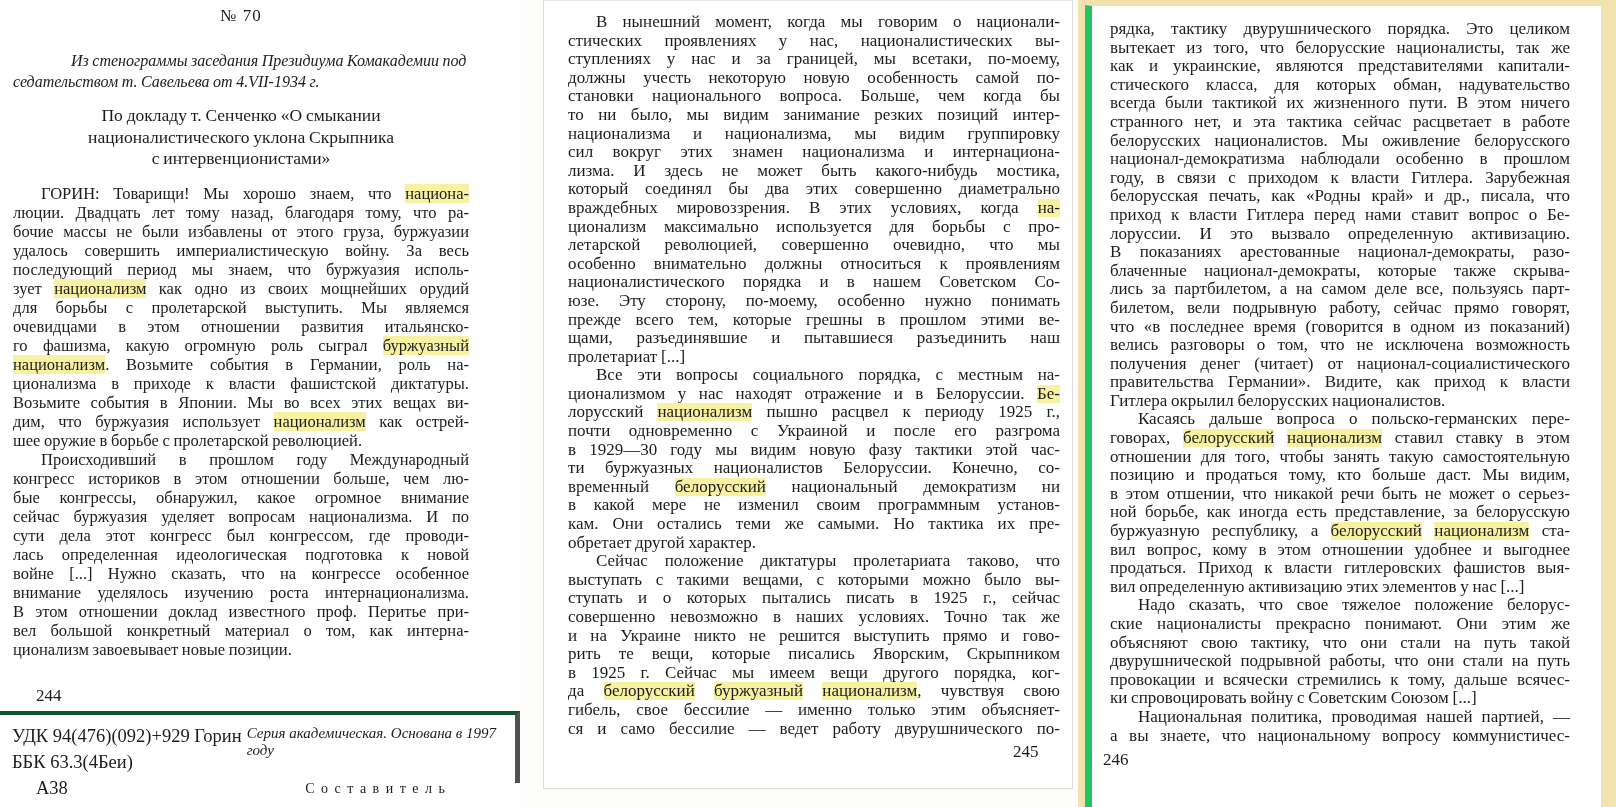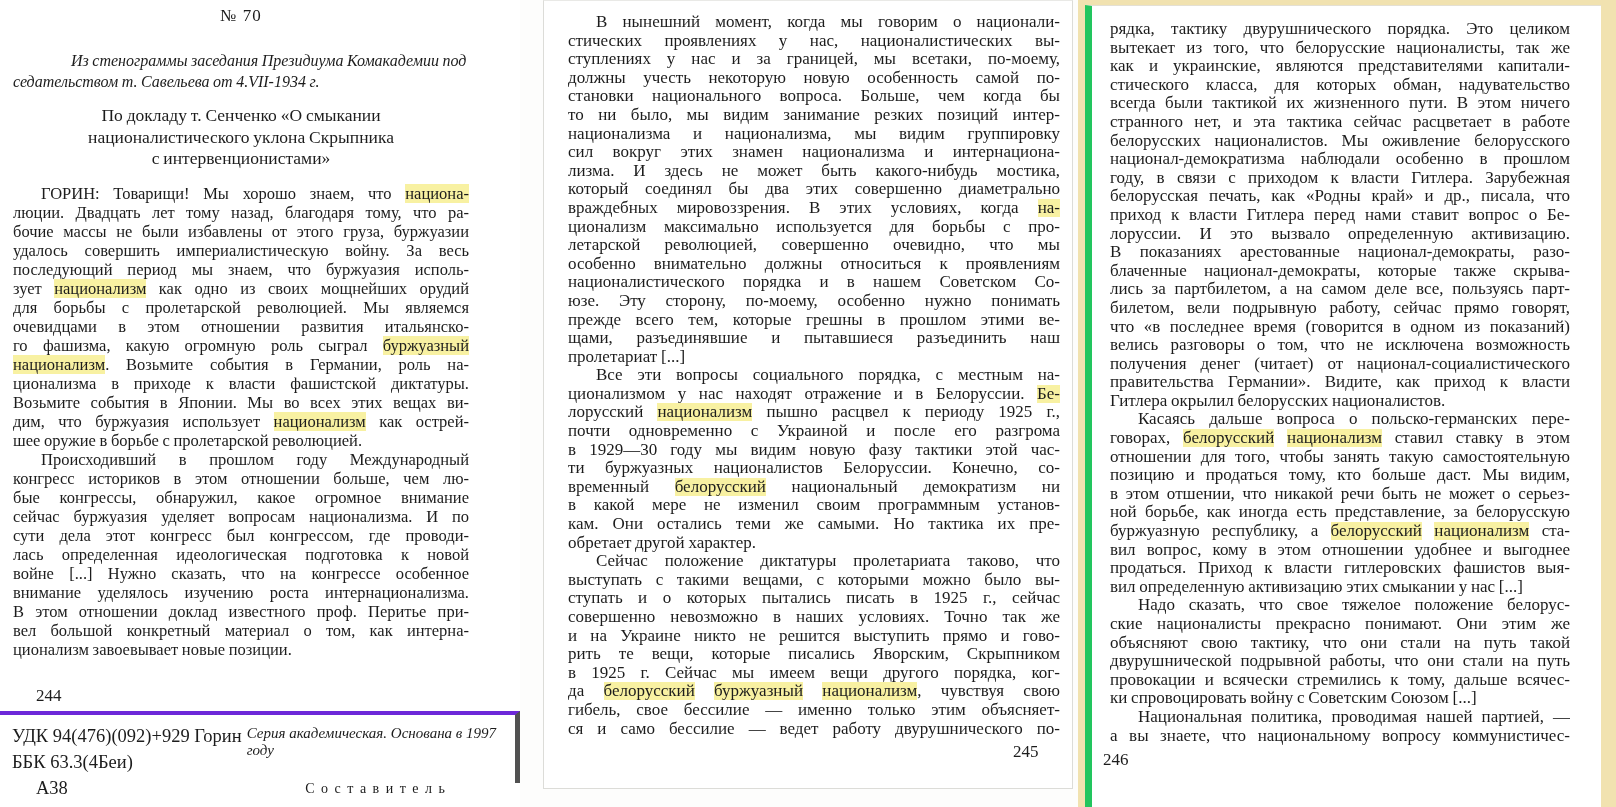--- a/index.html
+++ b/index.html
@@ -51,21 +51,21 @@
 
   .page-num { position: absolute; font-size: 17px; }
   #pnum-244 { left: 36px; top: 686px; font-family: Liberation Serif, serif; }
   #pnum-245 { left: 1013px; top: 742px; }
   #pnum-246 { left: 1103px; top: 750px; }
 
   
   #imprint-box {
     position: absolute; left: 0; top: 711px; width: 520px; height: 72px;
     background: #ffffff;
-    border-top: 4px solid #6d28d9; border-right: 5px solid #515151;
+    border-top: 4px solid #14532d; border-right: 5px solid #515151;
     padding: 8px 10px 0 12px;
     display: flex; justify-content: space-between;
   }
   .imprint-left { width: 238px; font-size: 18.5px; line-height: 26px; }
   .imprint-left .shifted { padding-left: 24px; }
   .imprint-right { width: 262px; text-align: center; }
   .series-note { font-style: italic; font-size: 15px; margin-top: 2px; text-align: left; }
   .compiler-label { font-size: 14px; letter-spacing: 1.5px; margin-top: 22px; }
 </style>
 </head>
@@ -85,21 +85,21 @@
       <div class="line"><span>с интервенционистами»</span></div>
     </div>
   <div class="col body">
       <div class="para">
         <div class="line first"><span>ГОРИН: Товарищи! Мы хорошо знаем, что </span><span class="hl">национа-</span></div>
         <div class="line"><span>люции. Двадцать лет тому назад, благодаря тому, что ра-</span></div>
         <div class="line"><span>бочие массы не были избавлены от этого груза, буржуазии</span></div>
         <div class="line"><span>удалось совершить империалистическую войну. За весь</span></div>
         <div class="line"><span>последующий период мы знаем, что буржуазия исполь-</span></div>
         <div class="line"><span>зует </span><span class="hl">национализм</span><span> как одно из своих мощнейших орудий</span></div>
-        <div class="line"><span>для борьбы с пролетарской революцией. Мы являемся</span></div>
+        <div class="line"><span>для борьбы с пролетарской выступить. Мы являемся</span></div>
         <div class="line"><span>очевидцами в этом отношении развития итальянско-</span></div>
         <div class="line"><span>го фашизма, какую огромную роль сыграл </span><span class="hl">буржуазный</span></div>
         <div class="line"><span class="hl">национализм</span><span>. Возьмите события в Германии, роль на-</span></div>
         <div class="line"><span>ционализма в приходе к власти фашистской диктатуры.</span></div>
         <div class="line"><span>Возьмите события в Японии. Мы во всех этих вещах ви-</span></div>
         <div class="line"><span>дим, что буржуазия использует </span><span class="hl">национализм</span><span> как острей-</span></div>
         <div class="line last"><span>шее оружие в борьбе с пролетарской революцией.</span></div>
       </div>
       <div class="para">
         <div class="line first"><span>Происходивший в прошлом году Международный</span></div>
@@ -198,21 +198,21 @@
       <div class="para">
         <div class="line first"><span>Касаясь дальше вопроса о польско-германских пере-</span></div>
         <div class="line"><span>говорах, </span><span class="hl">белорусский</span><span> </span><span class="hl">национализм</span><span> ставил ставку в этом</span></div>
         <div class="line"><span>отношении для того, чтобы занять такую самостоятельную</span></div>
         <div class="line"><span>позицию и продаться тому, кто больше даст. Мы видим,</span></div>
         <div class="line"><span>в этом отшении, что никакой речи быть не может о серьез-</span></div>
         <div class="line"><span>ной борьбе, как иногда есть представление, за белорусскую</span></div>
         <div class="line"><span>буржуазную республику, а </span><span class="hl">белорусский</span><span> </span><span class="hl">национализм</span><span> ста-</span></div>
         <div class="line"><span>вил вопрос, кому в этом отношении удобнее и выгоднее</span></div>
         <div class="line"><span>продаться. Приход к власти гитлеровских фашистов выя-</span></div>
-        <div class="line last"><span>вил определенную активизацию этих смыкании у нас [...]</span></div>
+        <div class="line last"><span>вил определенную активизацию этих элементов у нас [...]</span></div>
       </div>
       <div class="para">
         <div class="line first"><span>Надо сказать, что свое тяжелое положение белорус-</span></div>
         <div class="line"><span>ские националисты прекрасно понимают. Они этим же</span></div>
         <div class="line"><span>объясняют свою тактику, что они стали на путь такой</span></div>
         <div class="line"><span>двурушнической подрывной работы, что они стали на путь</span></div>
         <div class="line"><span>провокации и всячески стремились к тому, дальше всячес-</span></div>
         <div class="line last"><span>ки спровоцировать войну с Советским Союзом [...]</span></div>
       </div>
       <div class="para">

